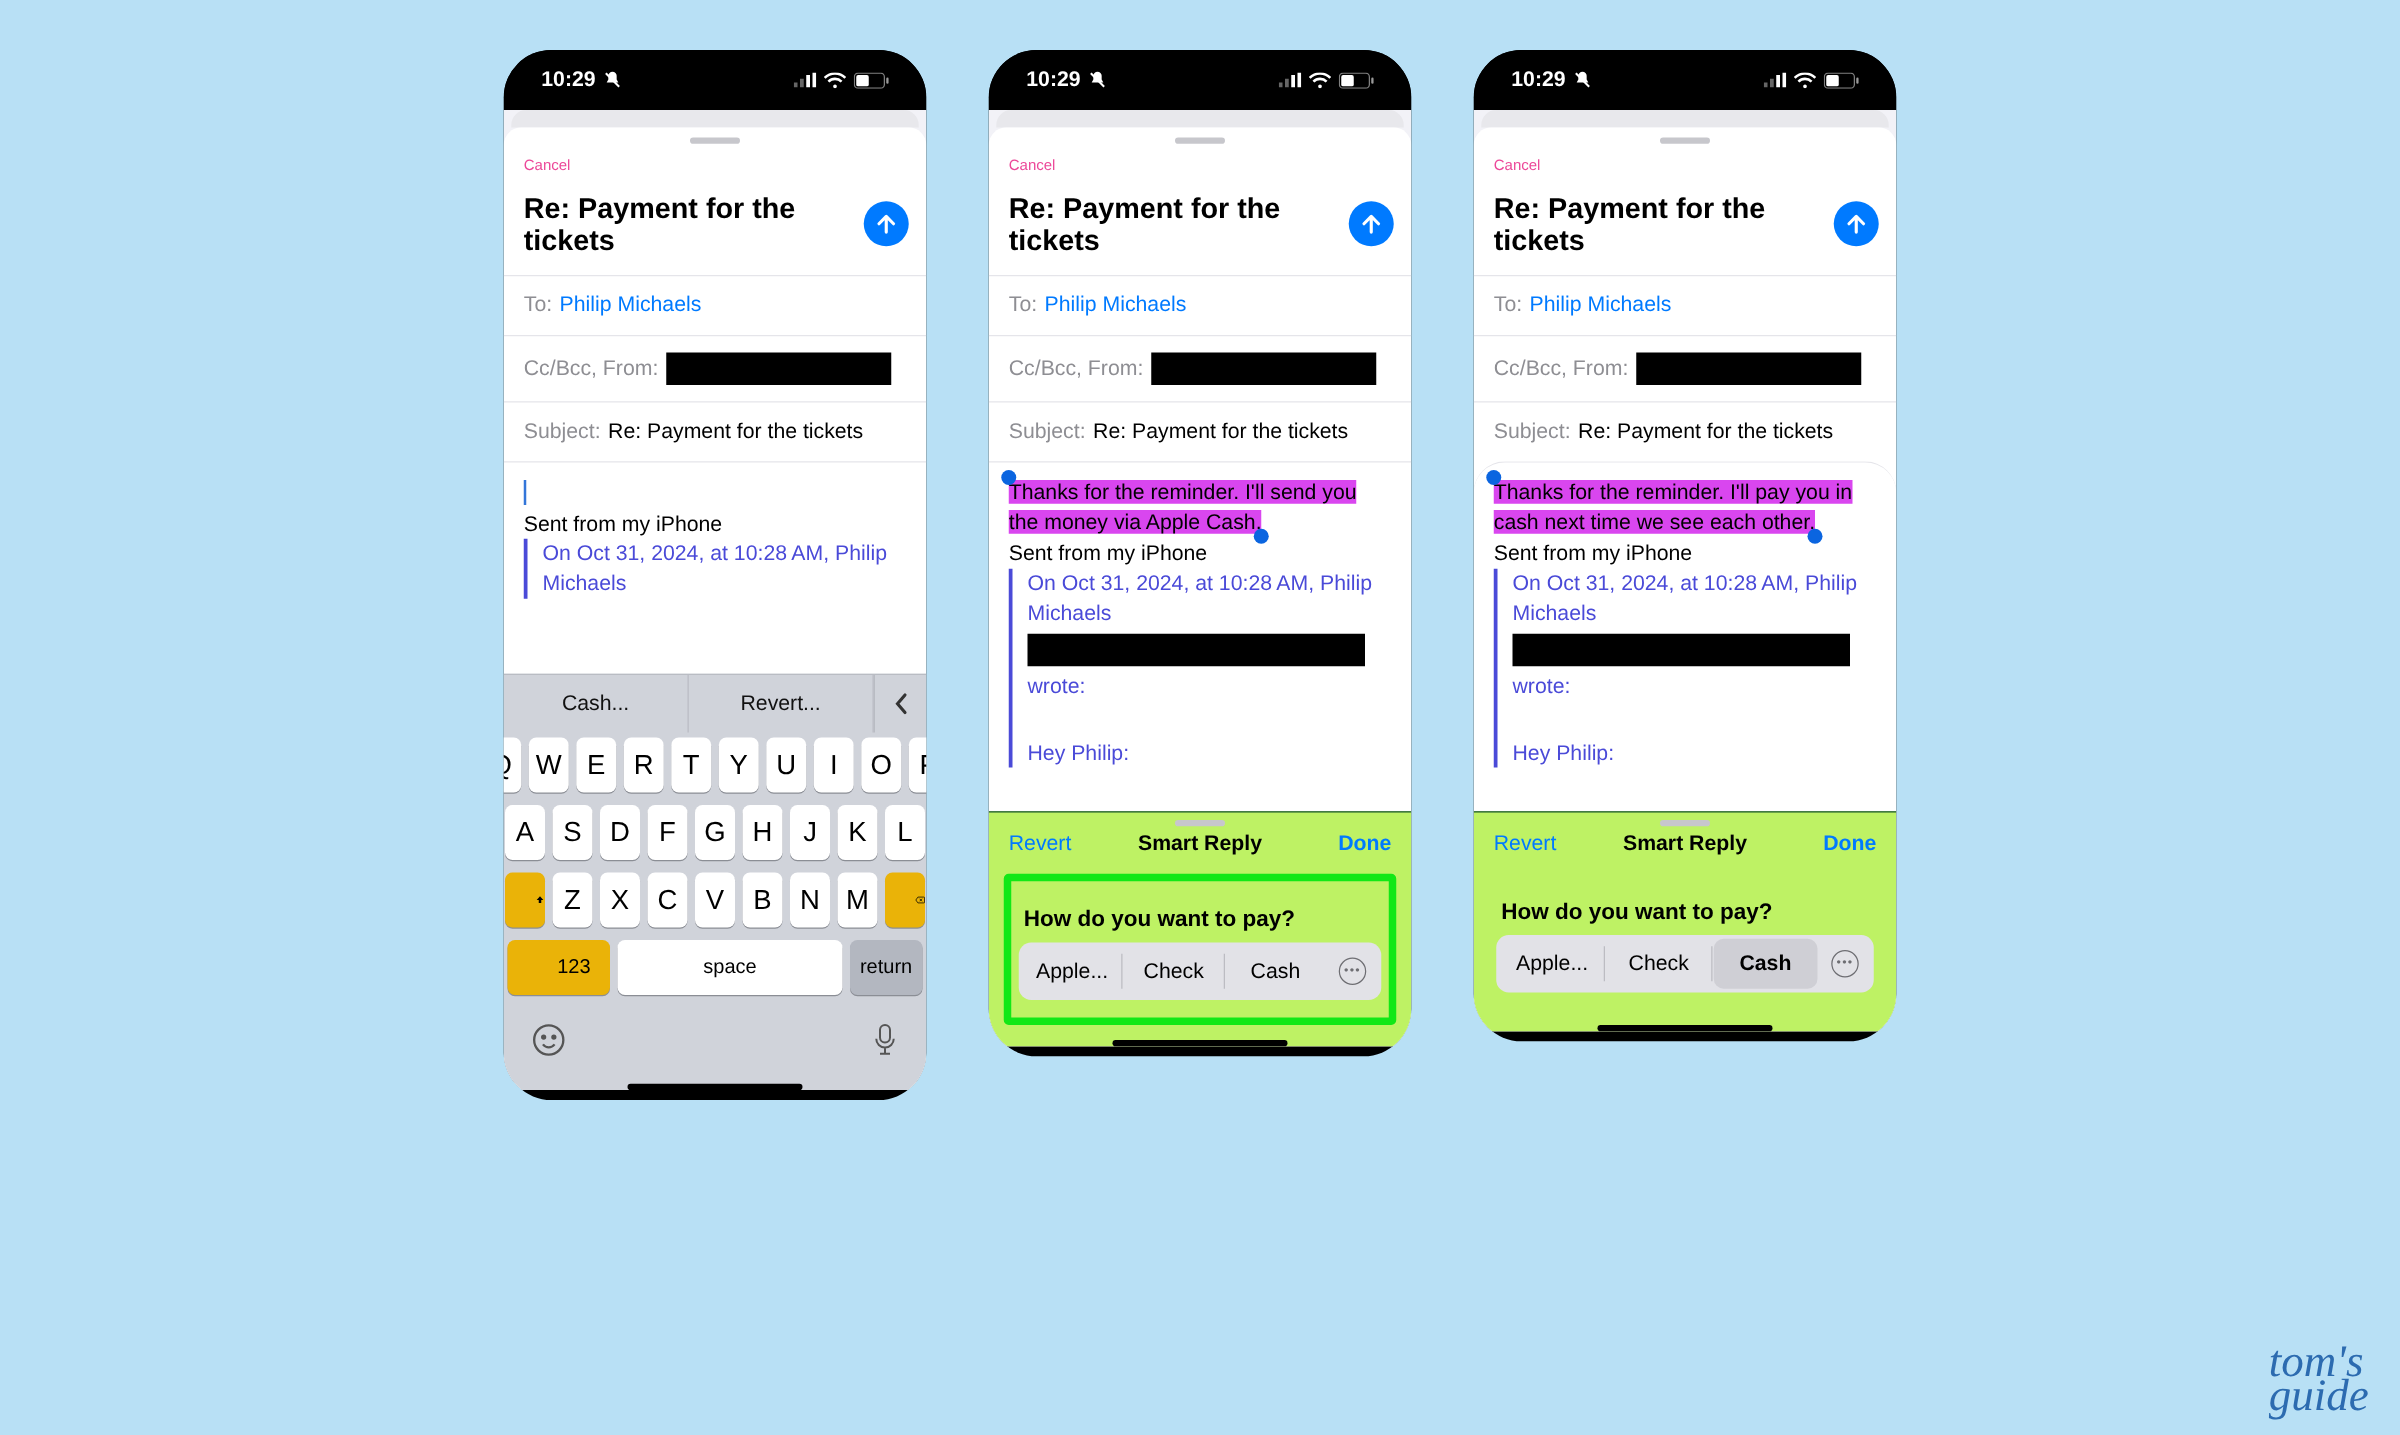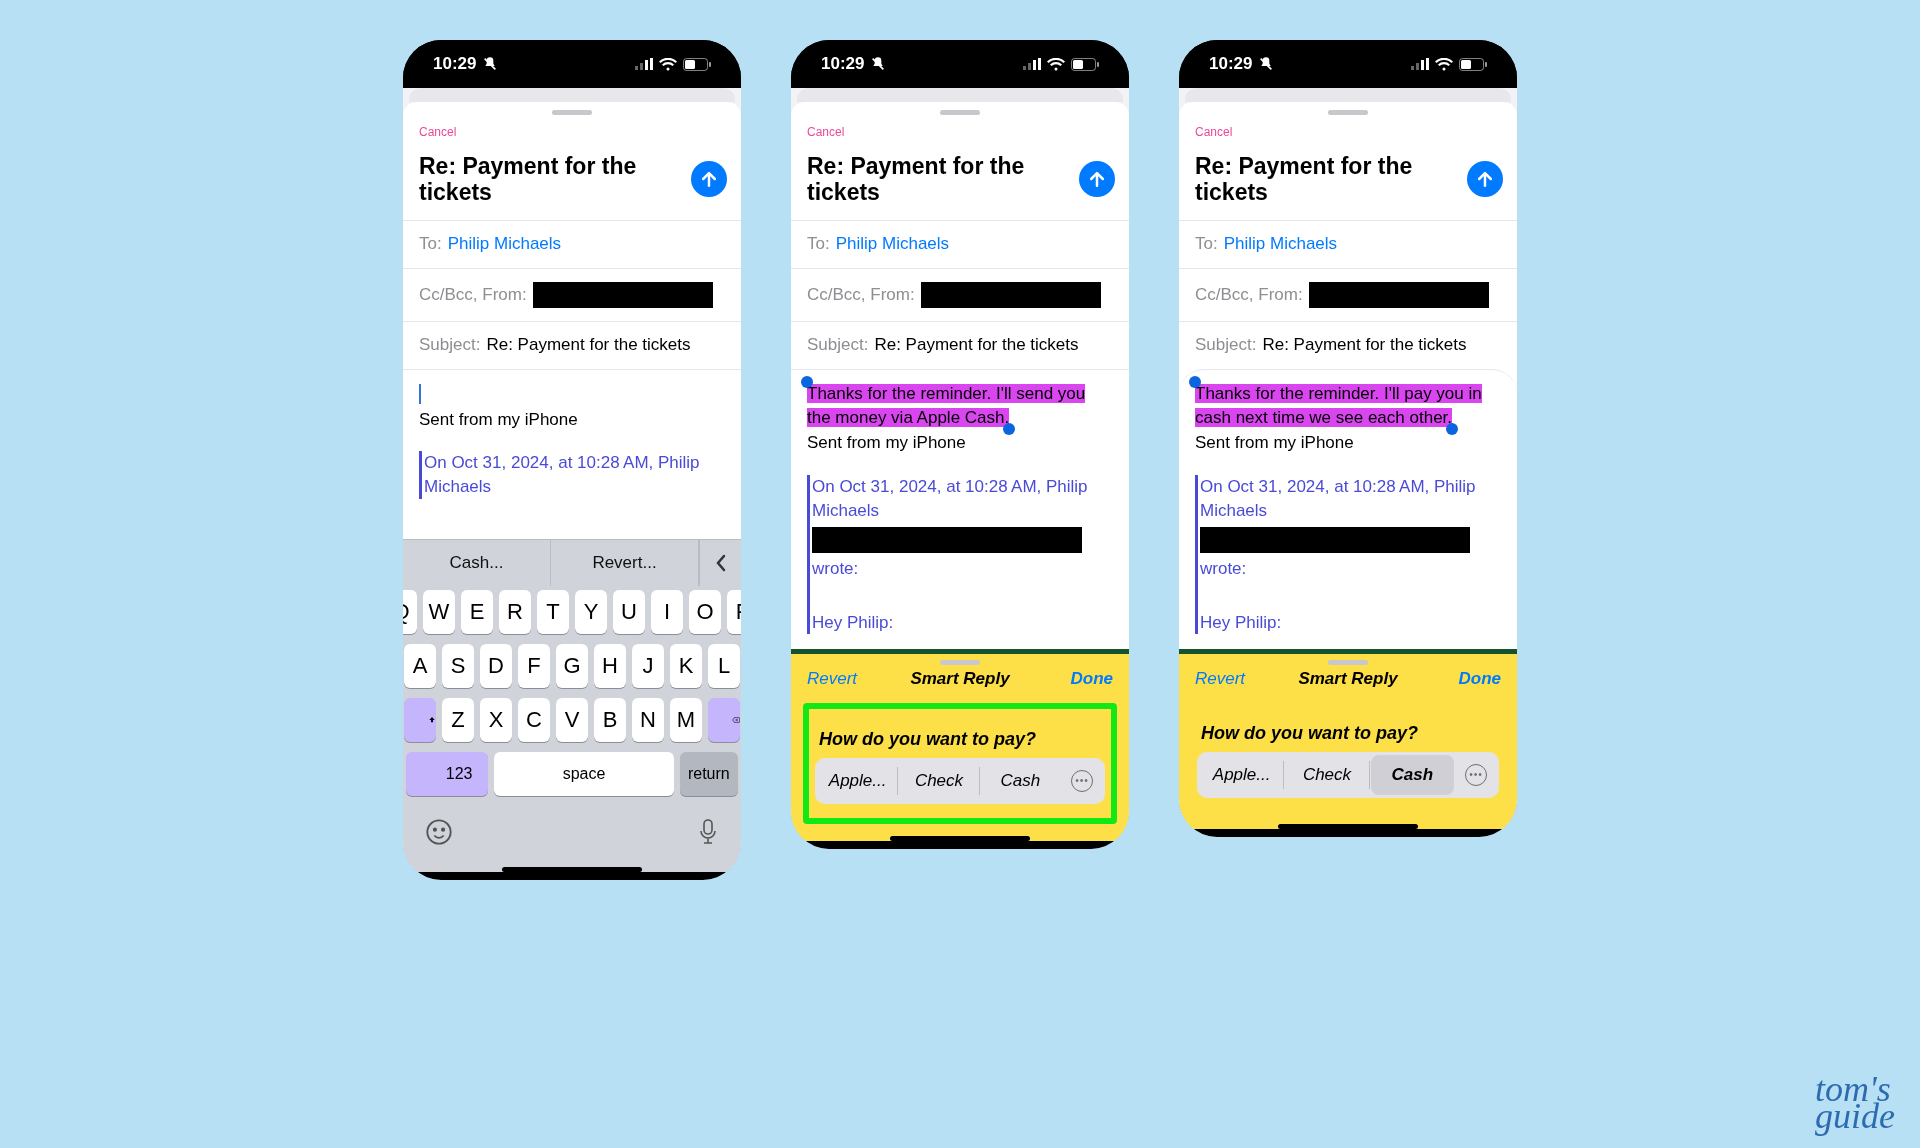--- a/index.html
+++ b/index.html
@@ -121,23 +121,22 @@
     position: relative;
   }
   .sel-dot {
     width: 12px; height: 12px; border-radius: 50%;
     background: #0b65e0;
     position: absolute;
   }
   .sel-dot.start { top: -8px; left: -6px; }
   .sel-dot.end { bottom: -8px; right: -6px; }
   .quote-block {
-    margin-top: 20px;
     border-left: 3px solid #4a4ad8;
-    padding-left: 2px;
+    padding-left: 12px;
     color: #4a4ad8;
   }
   .quote-redact {
     background: #000; height: 26px; width: 270px; margin: 4px 0; display: block;
   }
   .keyboard-panel {
     background: #d0d3da;
     border-top: 1px solid #b9bcc3;
   }
   .suggest-row {
@@ -173,44 +172,43 @@
     flex: 1;
     display: flex;
     align-items: center;
     justify-content: center;
     font-size: 22px;
     font-weight: 400;
     color: #000;
     min-width: 32px;
   }
   .key.mod {
-    background: #c4b5fd;
+    background: #eab308;
     padding-left: 24px;
   }
   .key.space { flex: 4; font-size: 16px; }
   .key.num, .key.ret { flex: 1.3; font-size: 16px; }
   .key.ret { background: #b3b7c0; }
   .key.shift, .key.del { flex: 1.15; }
   .kb-bottom {
     display: flex;
     justify-content: space-between;
     align-items: center;
     padding: 10px 22px 2px;
     font-size: 26px;
     color: #555;
   }
   .home-ind {
     width: 140px; height: 5px; background: #000; border-radius: 3px;
     margin: 12px auto 8px;
   }
   .smart-panel {
-    background: #fde047;
-    border-top: 5px solid #14532d;
+    background: #bef264;
+    border-top: 1px solid #14532d;
     position: relative;
-    font-style: italic;
   }
   .smart-grabber {
     width: 40px; height: 5px; background: #c7c7cc; border-radius: 3px;
     margin: 6px auto 2px;
   }
   .smart-header {
     display: flex;
     justify-content: space-between;
     align-items: center;
     padding: 2px 16px 8px;

